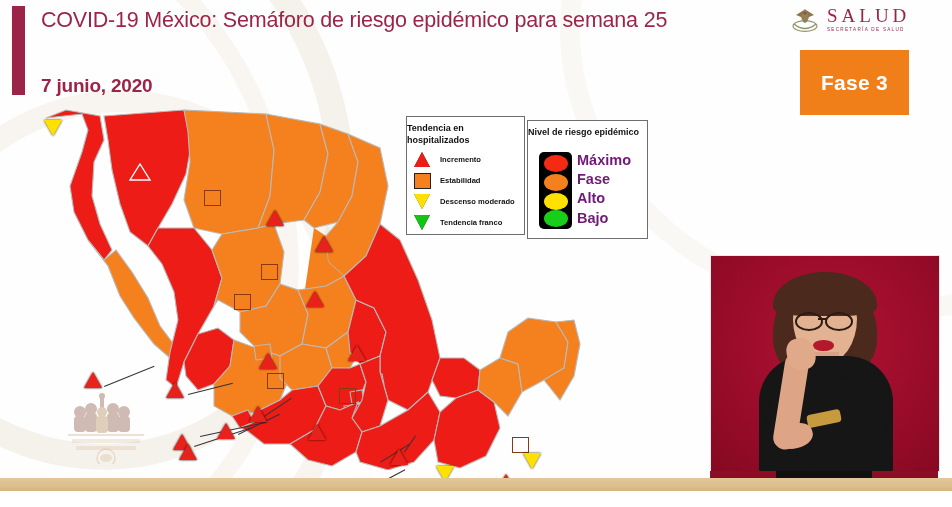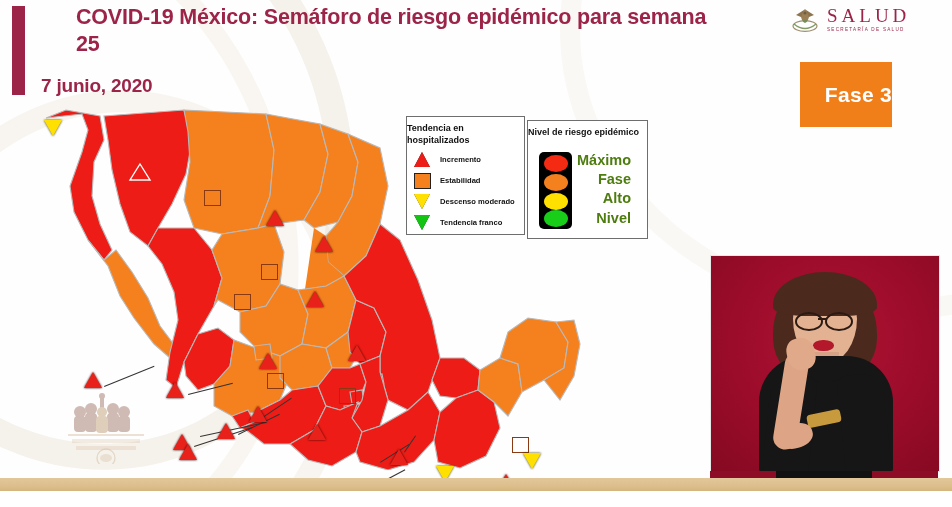--- a/index.html
+++ b/index.html
@@ -24,37 +24,37 @@
        transform:rotate(6deg);}
   .sw4{left:560px;top:-260px;width:620px;height:540px;
        border:20px solid rgba(226,211,188,.13);border-radius:50%;}
 
   
   .accent-bar{position:absolute;left:12px;top:6px;width:13px;height:89px;
      background:#9D2449;}
 
   
   .title{position:absolute;left:41px;top:4px;width:640px;
-     color:#9D2449;font-size:21.5px;font-weight:bold;line-height:27px;
-     letter-spacing:-.2px;margin-left:35px;}
+     color:#9D2449;font-size:21.5px;font-weight:normal;line-height:32px;
+     letter-spacing:-.2px;}
   .subtitle{position:absolute;left:41px;top:75px;
      color:#9D2449;font-size:19px;font-weight:bold;letter-spacing:-.2px;}
 
   
   .salud{position:absolute;left:790px;top:2px;width:156px;height:34px;
      display:flex;align-items:center;gap:7px;}
   .eagle{width:30px;height:28px;position:relative;flex:0 0 auto;opacity:.85;}
   .salud-txt{display:flex;flex-direction:column;line-height:1;}
   .salud-main{font-size:19px;letter-spacing:4px;color:#9D2449;
      font-family:"Liberation Serif", serif;font-weight:normal;}
   .salud-sub{font-size:4.6px;letter-spacing:1.3px;color:#9D2449;margin-top:3px;}
 
   
-  .fase{position:absolute;left:800px;top:50px;width:92px;height:65px;
-     background:#F07F1A;display:flex;align-items:center;justify-content:flex-end;margin-top:12px;}
+  .fase{position:absolute;left:800px;top:50px;width:109px;height:65px;
+     background:#F07F1A;display:flex;align-items:center;justify-content:center;}
   .fase span{color:#fff;font-size:21px;font-weight:bold;letter-spacing:.3px;}
 
   
   .legend{position:absolute;background:#ffffff;border:1.3px solid #6e6e6e;}
   .legend-a{left:406px;top:116px;width:117px;height:117px;}
   .legend-b{left:527px;top:120px;width:119px;height:117px;}
   .lg-title{font-size:9px;font-weight:bold;color:#111;
      line-height:11.5px;padding-top:6px;}
   .lg-rows{padding:3px 0 0 7px;}
   .lg-row{display:flex;align-items:center;height:21px;}
@@ -68,21 +68,21 @@
      border-right:8.5px solid transparent;border-top:15px solid #FFE000;
      filter:drop-shadow(0 0 .7px #222);}
   .tri-dn.green{border-top-color:#13C413;}
   .sq{width:15px;height:14px;background:#F5811E;border:1.1px solid #222;}
 
   
   .tl{position:absolute;left:11px;top:31px;width:33px;height:77px;
      background:#000;border-radius:5px;}
   .tl-dot{position:absolute;left:4.5px;width:24px;height:17px;border-radius:50%;}
   .tl-words{position:absolute;left:49px;top:30px;}
-  .tl-word{font-size:14.5px;font-weight:bold;color:#4d7c0f;line-height:19.2px;text-align:right;}
+  .tl-word{font-size:14.5px;font-weight:bold;color:#701a75;line-height:19.2px;}
 
   
   .map{position:absolute;left:8px;top:100px;width:580px;height:370px;}
   .map svg{display:block;}
 
   
   .mkr{position:absolute;}
   .mkr.t-red{width:0;height:0;border-left:9px solid transparent;
      border-right:9px solid transparent;border-bottom:16px solid #E8221B;
      filter:drop-shadow(0 0 .8px #3a0000);}
@@ -211,21 +211,21 @@
     <div class="tl">
       <div class="tl-dot" style="top:3px;background:#F42A12"></div>
       <div class="tl-dot" style="top:22px;background:#F5811E"></div>
       <div class="tl-dot" style="top:41px;background:#FFE000"></div>
       <div class="tl-dot" style="top:58px;background:#19CE19"></div>
     </div>
     <div class="tl-words">
       <div class="tl-word">Máximo</div>
       <div class="tl-word">Fase</div>
       <div class="tl-word">Alto</div>
-      <div class="tl-word">Nivel</div>
+      <div class="tl-word">Bajo</div>
     </div>
   </div>
 
   <div class="map">
     <svg width="580" height="370" viewBox="0 0 580 370">
       <g stroke="#b9b9b9" stroke-width="1.1">
 
         <path d="M38 18 L74 14 L80 30 L74 52 L62 86 L66 112 L80 140 L96 160 L104 150 L92 124 L84 96 L86 62 L96 40 L92 16 L58 10 Z" fill="#EE1C16"></path>
 
         <path d="M80 140 L100 166 L112 196 L126 218 L146 244 L162 258 L170 250 L152 226 L140 198 L124 172 L108 150 L96 160 Z" fill="#F5811E"></path>

